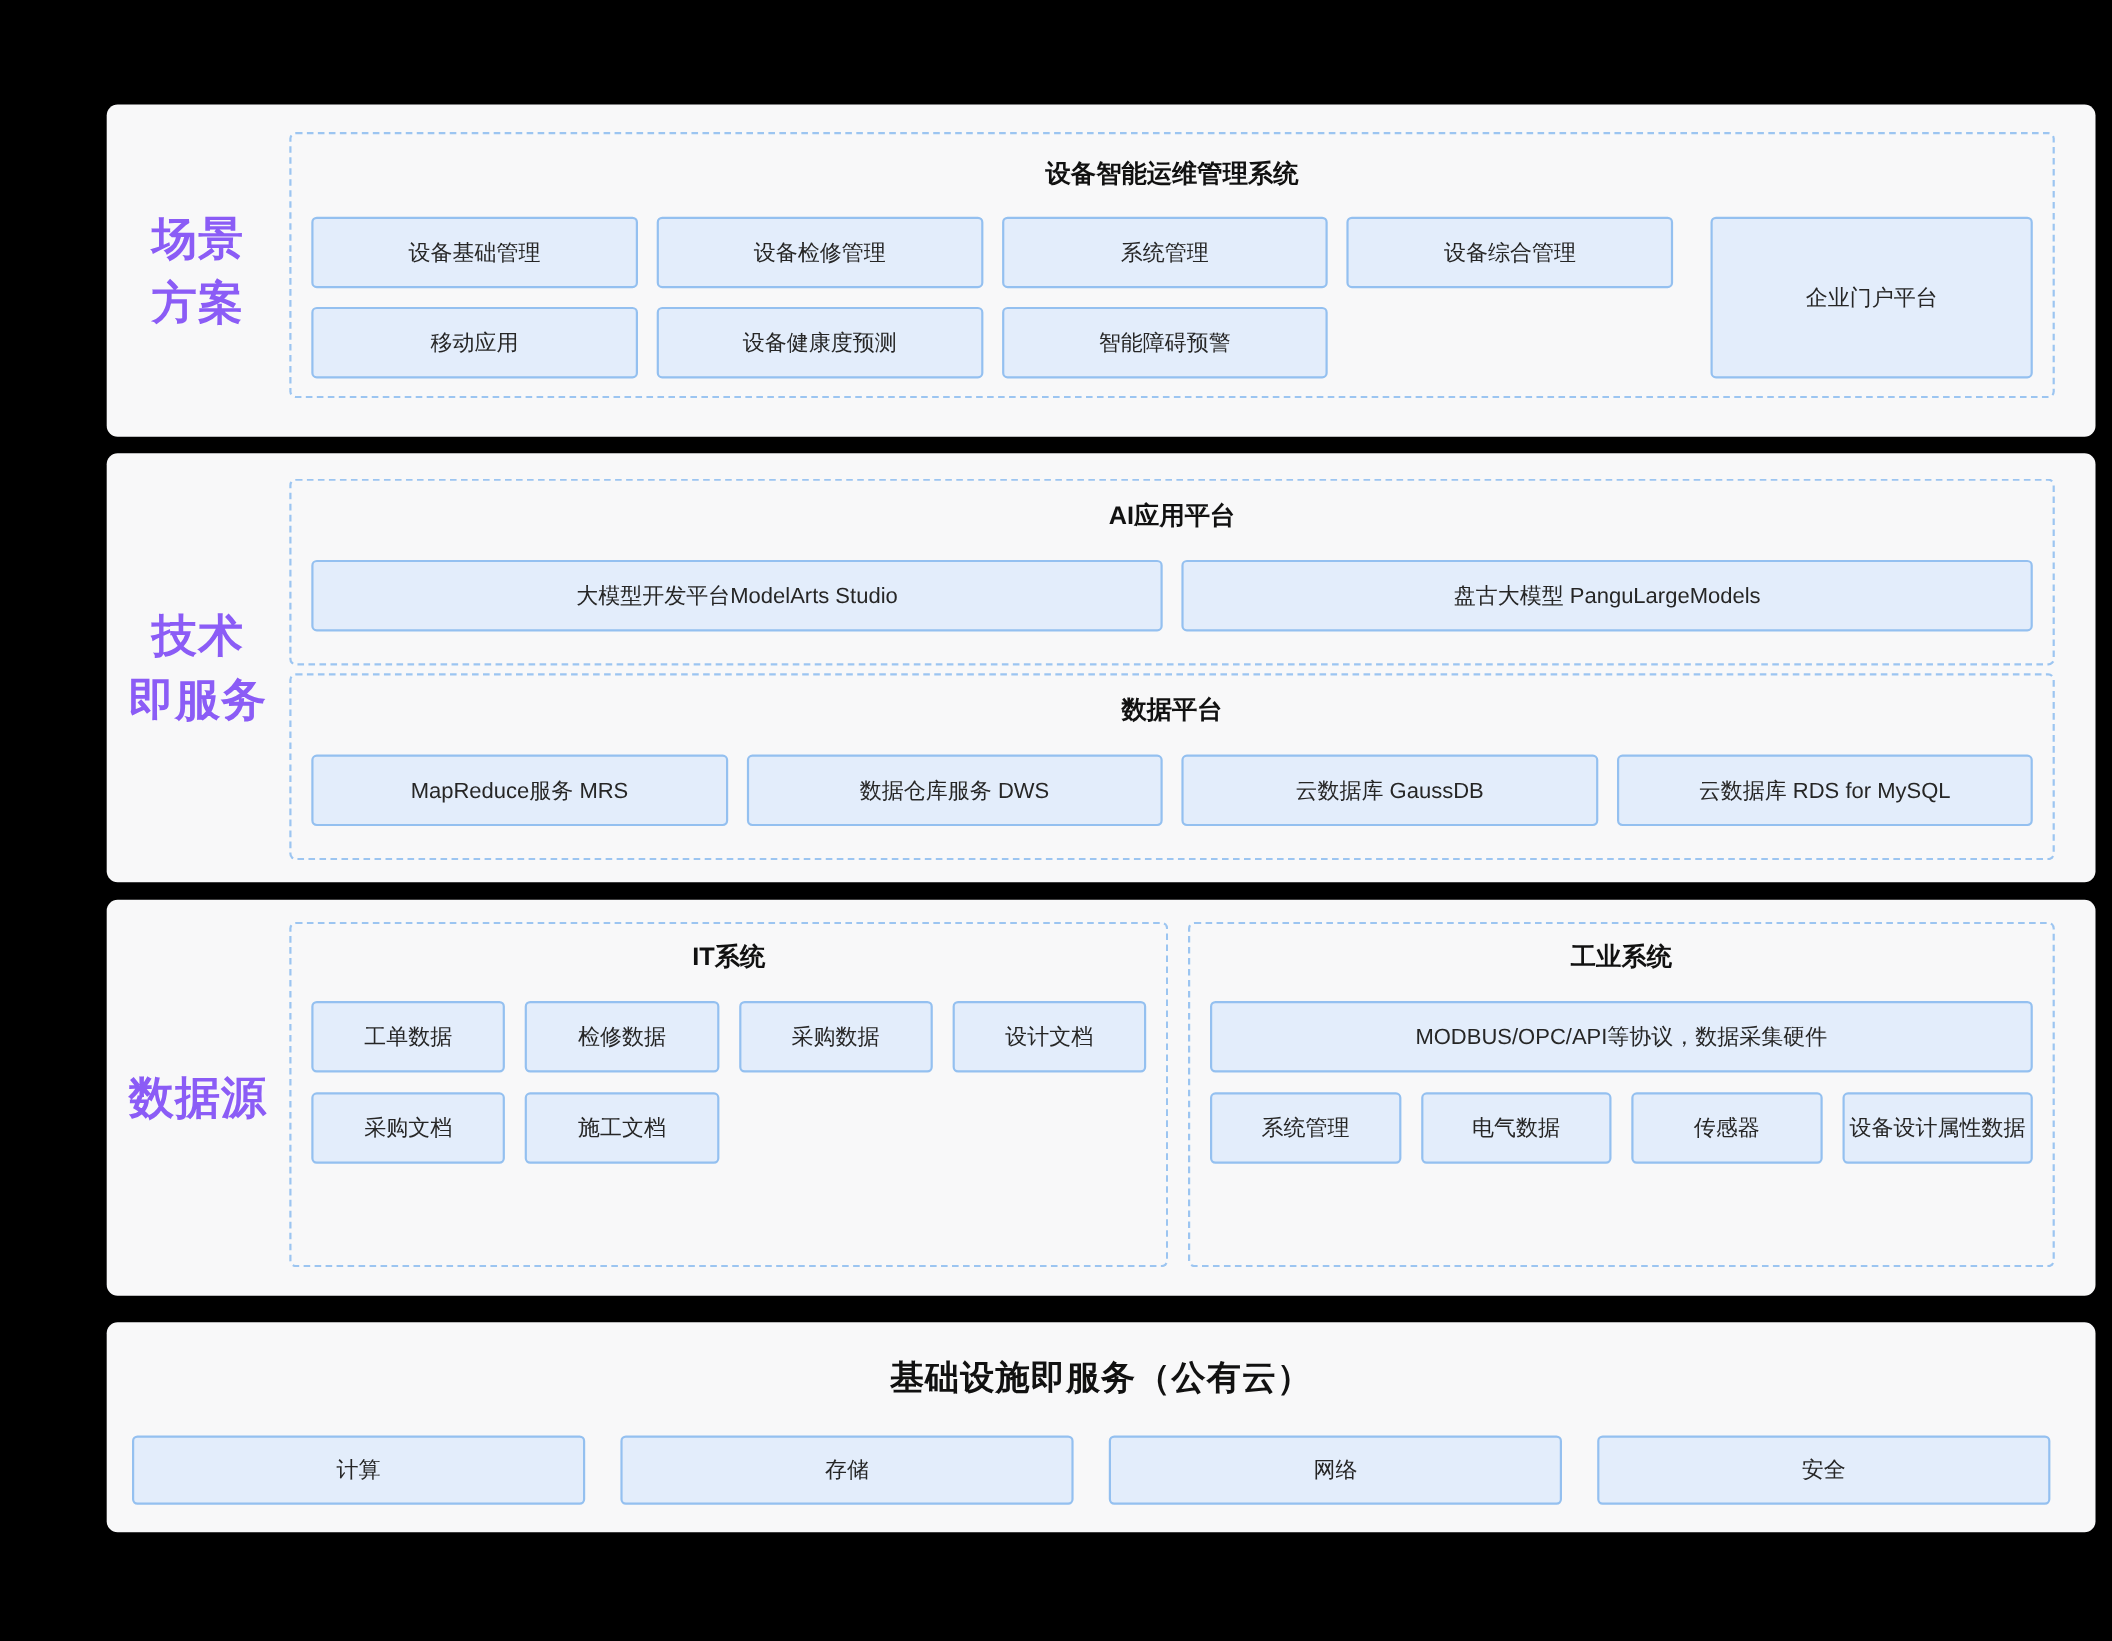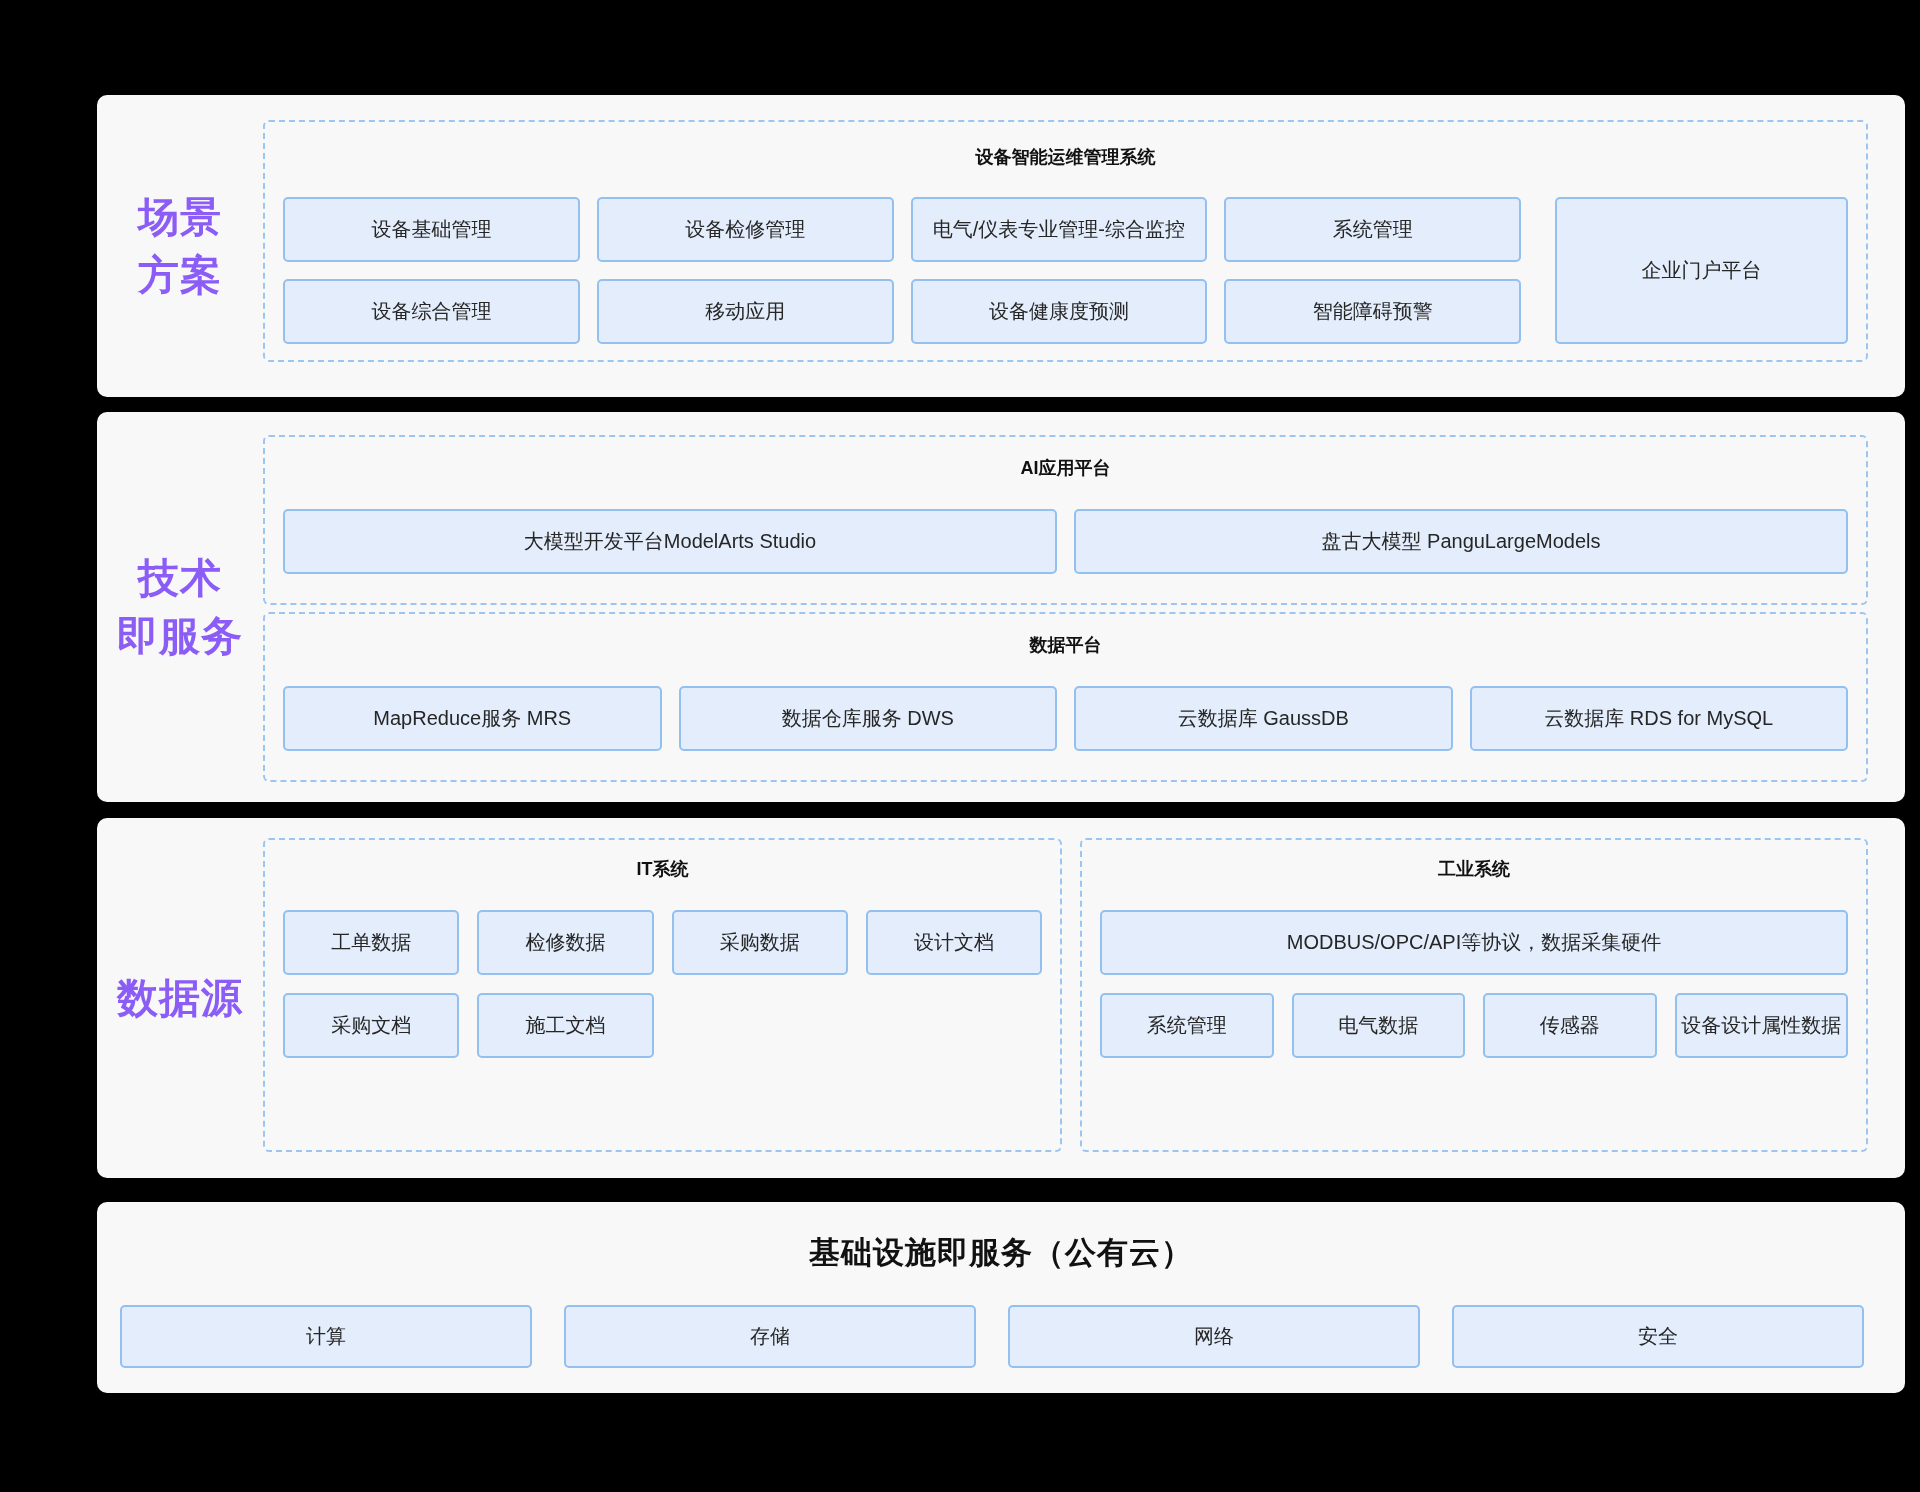--- a/index.html
+++ b/index.html
@@ -23,21 +23,21 @@
     display:flex;flex-direction:column;justify-content:center;align-items:center;
     font-size:41px;font-weight:bold;color:#8b5cf6;line-height:1.42;letter-spacing:1px;
   }
 
   .dashed{
     position:absolute;
     border:2px dashed #9cc5f1;border-radius:6px;
     box-sizing:border-box;
   }
   .g-title{
-    text-align:center;font-size:18px;font-weight:bold;color:#111;
+    text-align:center;font-size:23px;font-weight:bold;color:#111;
     line-height:30px;
   }
   .box{
     background:#e3edfb;border:2px solid #94c0f0;border-radius:5px;
     box-sizing:border-box;
     display:flex;align-items:center;justify-content:center;
     font-size:20px;color:#262626;text-align:center;
   }
 
   
@@ -84,21 +84,20 @@
   <div class="side-label">
     <div>场景</div>
     <div>方案</div>
   </div>
   <div class="dashed c-scene">
     <div class="g-title">设备智能运维管理系统</div>
     <div class="scene-body">
       <div class="scene-grid">
         <div class="box">设备基础管理</div>
         <div class="box">设备检修管理</div>
-        <div class="box">电气/仪表专业管理-综合监控</div>
         <div class="box">系统管理</div>
         <div class="box">设备综合管理</div>
         <div class="box">移动应用</div>
         <div class="box">设备健康度预测</div>
         <div class="box">智能障碍预警</div>
       </div>
       <div class="box scene-side">企业门户平台</div>
     </div>
   </div>
 </div>

